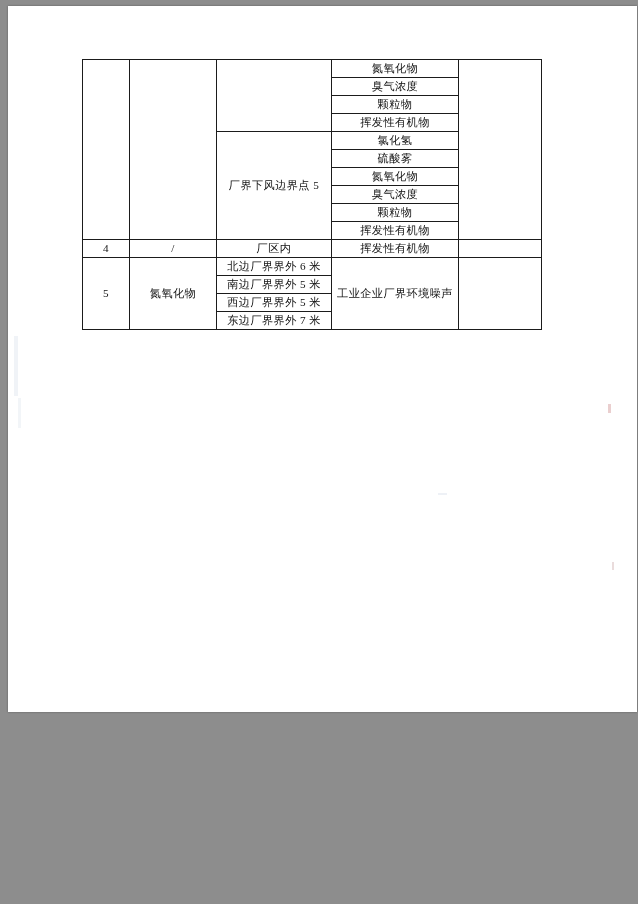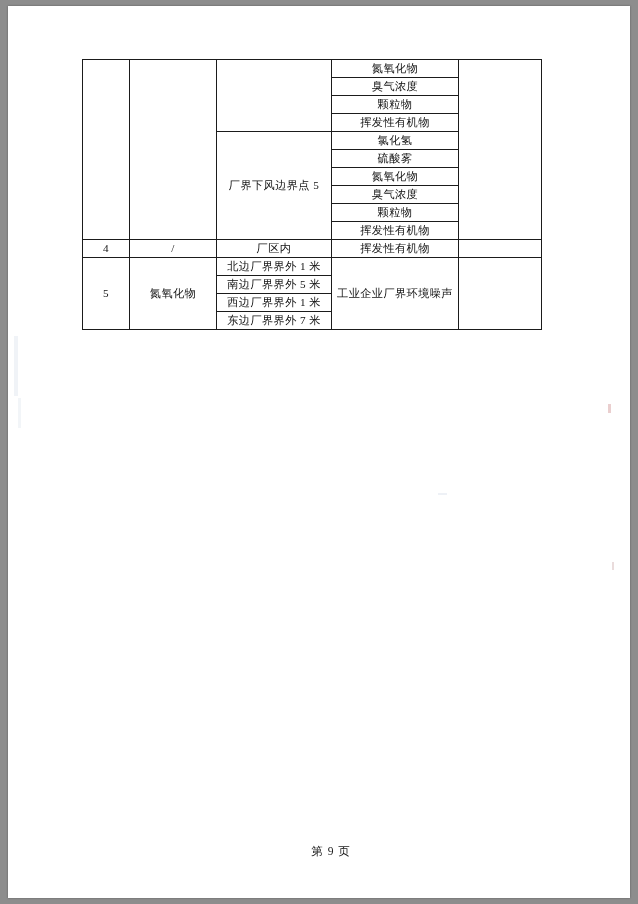--- a/index.html
+++ b/index.html
@@ -11,24 +11,25 @@
     width: 638px;
     height: 904px;
     overflow: hidden;
     font-family: "Liberation Serif", "DejaVu Serif", serif;
   }
   .page {
     position: absolute;
     left: 8px;
     top: 6px;
     width: 622px;
-    height: 892px;
+    height: 706px;
     background: #ffffff;
     box-shadow: 0 0 2px rgba(0,0,0,0.35);
     overflow: hidden;
+    padding-left: 7px;
   }
   
   .noise {
     position: absolute;
     background: #cfd8e3;
     opacity: 0.55;
   }
   .noise.n1 { left: 6px;  top: 330px; width: 4px;  height: 60px; background:#e3e9f0;}
   .noise.n2 { left: 10px; top: 392px; width: 3px;  height: 30px; background:#e7edf3;}
   .noise.n3 { left: 430px;top: 487px; width: 9px;  height: 2px;  background:#e0e6ee;}
@@ -130,29 +131,29 @@
         <td class="c-no">4</td>
         <td class="c-item">/</td>
         <td class="c-point">厂区内</td>
         <td class="c-factor">挥发性有机物</td>
         <td class="c-freq"></td>
       </tr>
 
       <tr>
         <td class="c-no" rowspan="4">5</td>
         <td class="c-item" rowspan="4">氮氧化物</td>
-        <td class="c-point">北边厂界界外 1 米</td>
+        <td class="c-point">北边厂界界外 6 米</td>
         <td class="c-factor" rowspan="4">工业企业厂界环境噪声</td>
         <td class="c-freq" rowspan="4"></td>
       </tr>
       <tr>
         <td class="c-point">南边厂界界外 5 米</td>
       </tr>
       <tr>
-        <td class="c-point">西边厂界界外 1 米</td>
+        <td class="c-point">西边厂界界外 5 米</td>
       </tr>
       <tr>
         <td class="c-point">东边厂界界外 7 米</td>
       </tr>
     </tbody>
   </table>
 
   <div class="footer">第 9 页</div>
 </div>
 

